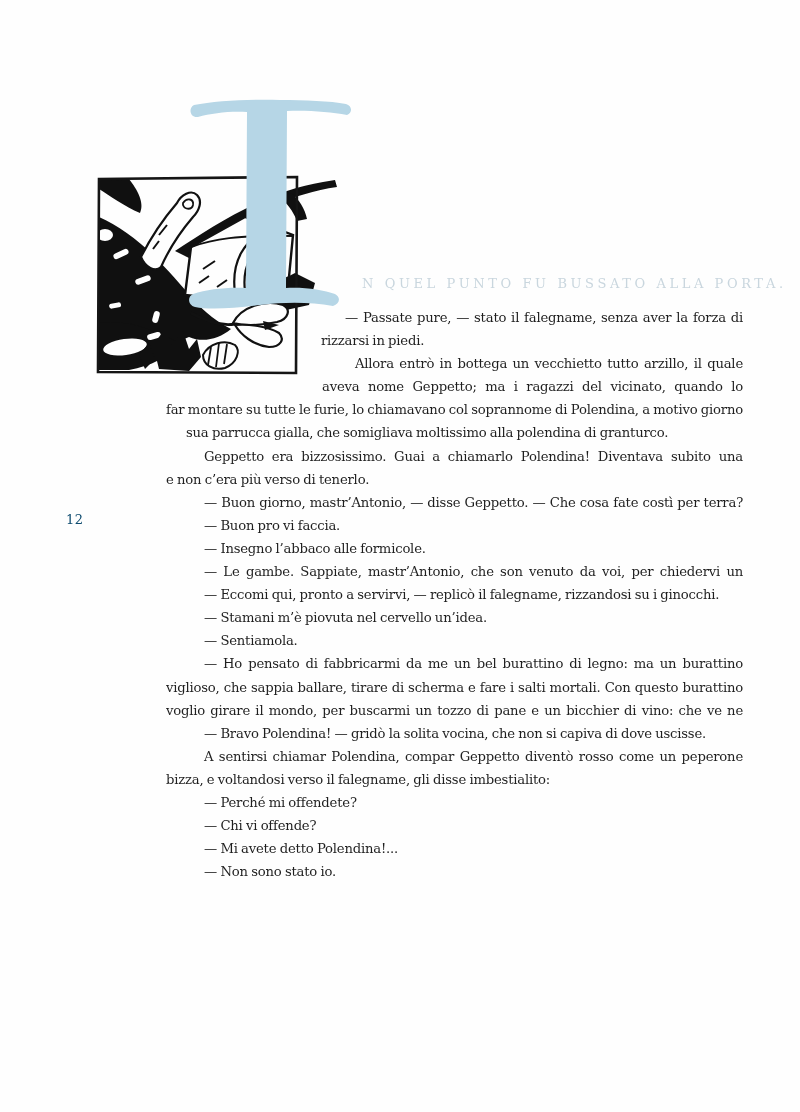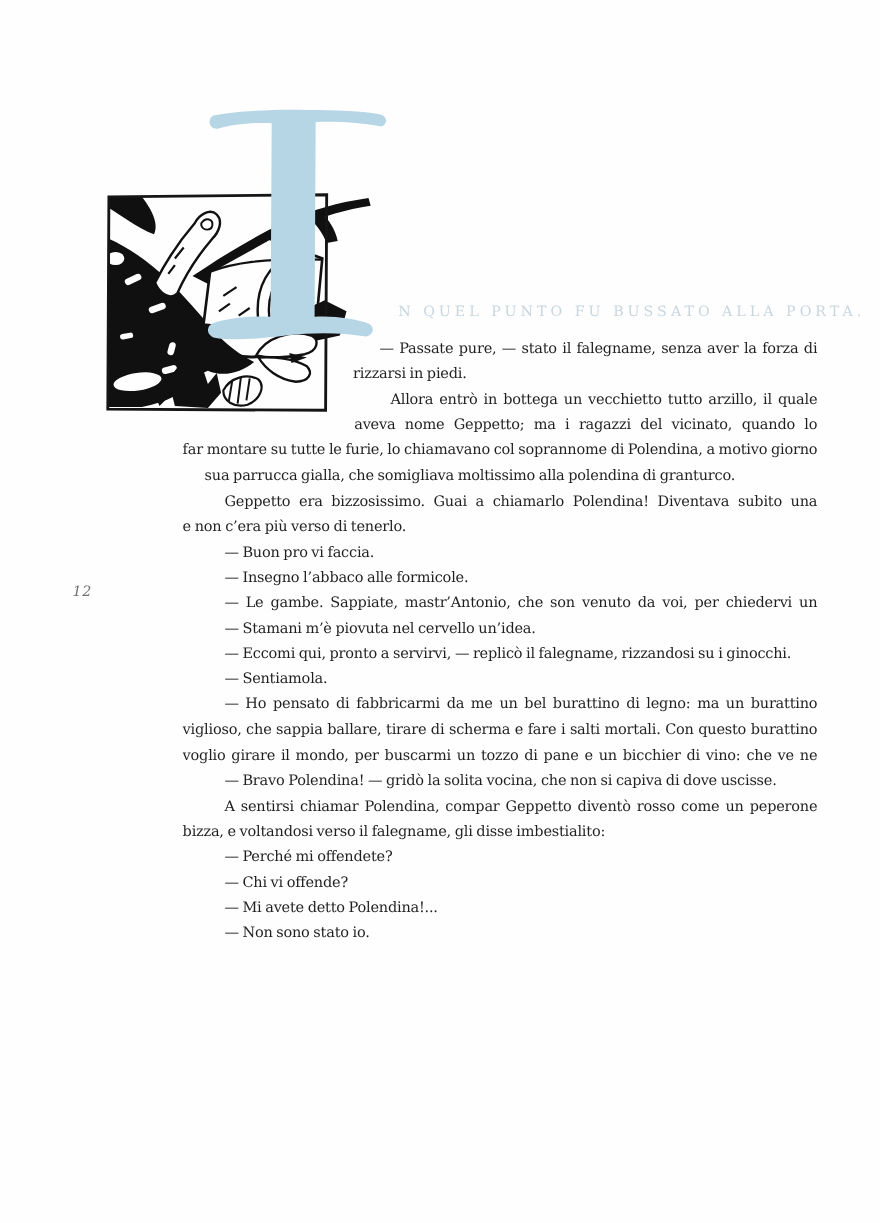--- a/index.html
+++ b/index.html
@@ -29,22 +29,22 @@
     white-space:nowrap;color:#1f1f1f;
   }
   .line.j{
     white-space:normal;
     text-align:justify;
     text-align-last:justify;
     overflow:hidden;height:23.1px;
   }
   
   .folio{
-    position:absolute;left:66px;top:531px;
-    font-size:13px;color:#737373;letter-spacing:0.5px;font-style:italic;
+    position:absolute;left:66px;top:512px;
+    font-size:13px;color:#0c4a6e;letter-spacing:0.5px;
   }
 </style>
 </head>
 <body>
 
 <div class="page">
 
   <svg class="illus" viewBox="0 0 250 205" aria-hidden="true">
 
     <path d="M4,44 C22,52 42,66 58,82 C74,98 86,112 98,126 C110,140 124,150 136,156
@@ -117,25 +117,26 @@
 
   <div class="textcol">
       <div class="line j" style="padding-left: 179px;">— Passate pure, — stato il falegname, senza aver la forza di</div>
       <div class="line" style="padding-left: 155px;">rizzarsi in piedi.</div>
       <div class="line j" style="padding-left: 189px;">Allora entrò in bottega un vecchietto tutto arzillo, il quale</div>
       <div class="line j" style="padding-left: 156px;">aveva nome Geppetto; ma i ragazzi del vicinato, quando lo volevano</div>
       <div class="line j" style="padding-left: 0px;">far montare su tutte le furie, lo chiamavano col soprannome di Polendina, a motivo giorno</div>
       <div class="line" style="padding-left: 0px; margin-left: 20px;">sua parrucca gialla, che somigliava moltissimo alla polendina di granturco.</div>
       <div class="line j" style="padding-left: 38px;">Geppetto era bizzosissimo. Guai a chiamarlo Polendina! Diventava subito una bestia,</div>
       <div class="line" style="padding-left: 0px;">e non c’era più verso di tenerlo.</div>
+      <div class="line j" style="padding-left: 38px;">— Buon giorno, mastr’Antonio, — disse Geppetto. — Che cosa fate costì per terra?</div>
       <div class="line" style="padding-left: 38px;">— Buon pro vi faccia.</div>
       <div class="line" style="padding-left: 38px;">— Insegno l’abbaco alle formicole.</div>
       <div class="line j" style="padding-left: 38px;">— Le gambe. Sappiate, mastr’Antonio, che son venuto da voi, per chiedervi un favore.</div>
+      <div class="line" style="padding-left: 38px;">— Eccomi qui, pronto a servirvi, — replicò il falegname, rizzandosi su i ginocchi.</div>
       <div class="line" style="padding-left: 38px;">— Stamani m’è piovuta nel cervello un’idea.</div>
-      <div class="line" style="padding-left: 38px;">— Eccomi qui, pronto a servirvi, — replicò il falegname, rizzandosi su i ginocchi.</div>
       <div class="line" style="padding-left: 38px;">— Sentiamola.</div>
       <div class="line j" style="padding-left: 38px;">— Ho pensato di fabbricarmi da me un bel burattino di legno: ma un burattino mara-</div>
       <div class="line j" style="padding-left: 0px;">viglioso, che sappia ballare, tirare di scherma e fare i salti mortali. Con questo burattino</div>
       <div class="line j" style="padding-left: 0px;">voglio girare il mondo, per buscarmi un tozzo di pane e un bicchier di vino: che ve ne pare?</div>
       <div class="line" style="padding-left: 38px;">— Bravo Polendina! — gridò la solita vocina, che non si capiva di dove uscisse.</div>
       <div class="line j" style="padding-left: 38px;">A sentirsi chiamar Polendina, compar Geppetto diventò rosso come un peperone dalla</div>
       <div class="line" style="padding-left: 0px;">bizza, e voltandosi verso il falegname, gli disse imbestialito:</div>
       <div class="line" style="padding-left: 38px;">— Perché mi offendete?</div>
       <div class="line" style="padding-left: 38px;">— Chi vi offende?</div>
       <div class="line" style="padding-left: 38px;">— Mi avete detto Polendina!...</div>

